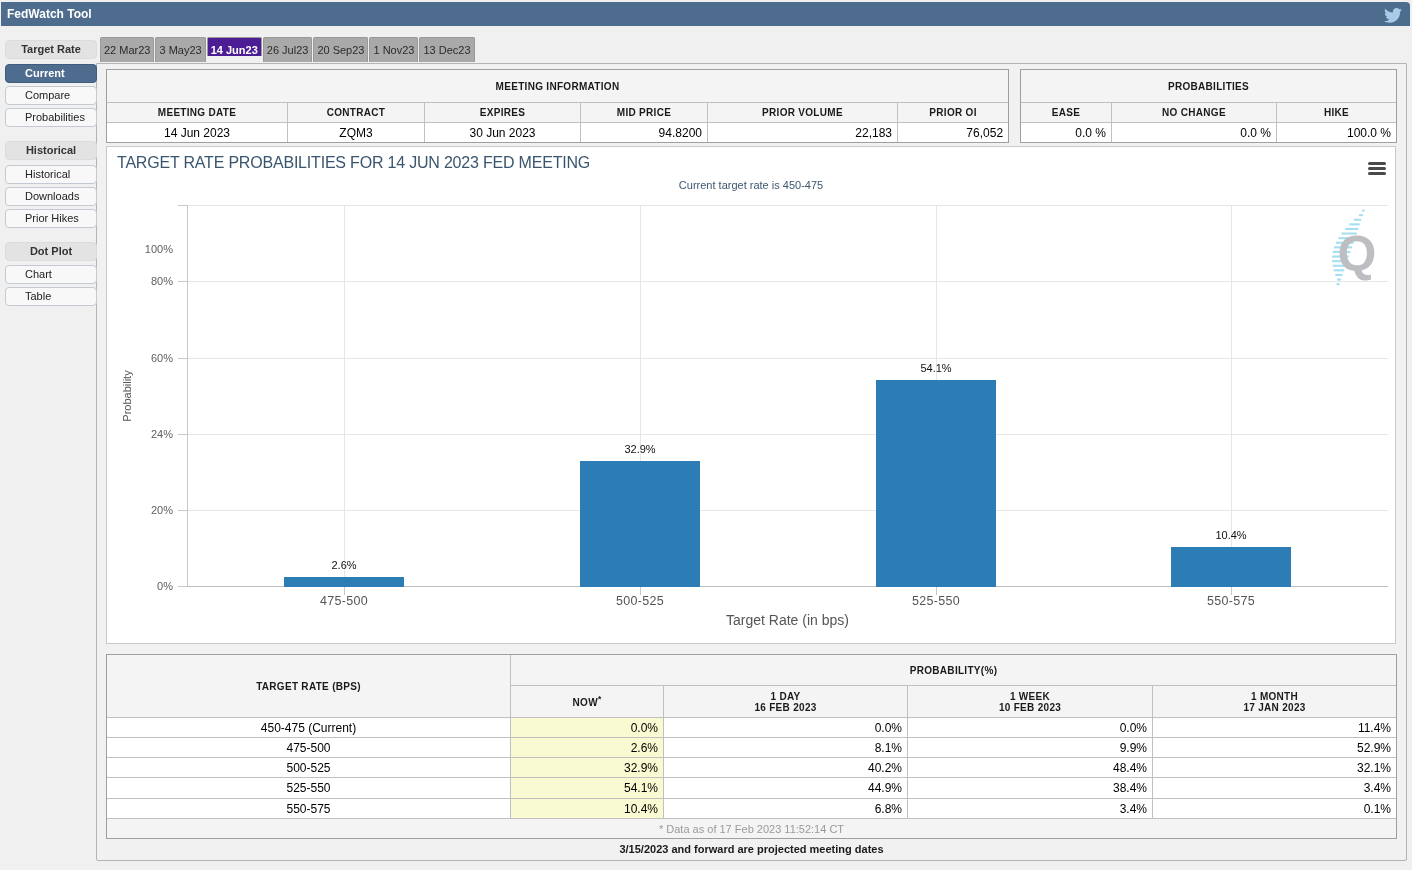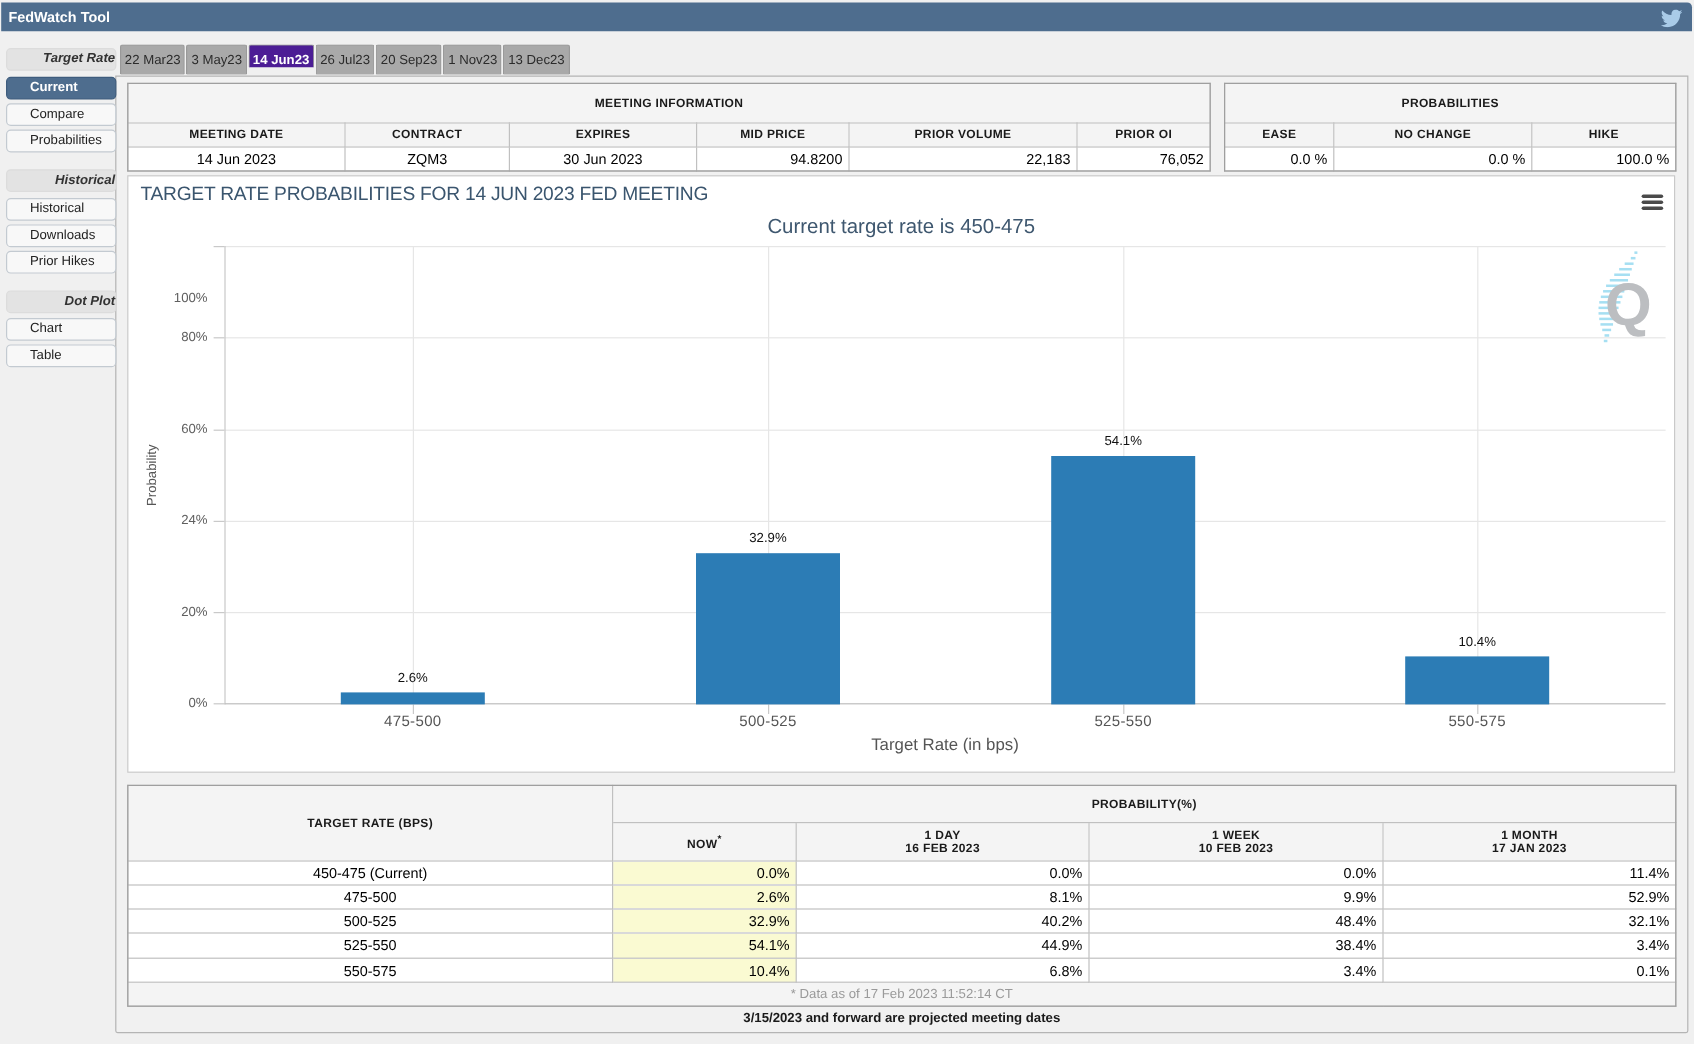--- a/index.html
+++ b/index.html
@@ -6,21 +6,21 @@
 html,body { width:1412px; height:870px; background:#f0f0f0; font-family:"Liberation Sans", sans-serif; overflow:hidden; position:relative; }
 .abs { position:absolute; }
 
 
 #topbar { left:1px; top:2px; width:1409px; height:24px; background:#4e6d8e; border-radius:0 4px 0 0; }
 #topbar .title { position:absolute; left:6px; top:5px; color:#fff; font-size:12px; font-weight:bold; }
 #topbar svg { position:absolute; right:8px; top:6px; }
 
 
 .side { left:5px; width:92px; height:19px; font-size:11px; }
-.side-hdr { background:#e3e3e3; border:1px solid #dcdcdc; border-radius:4px; font-weight:bold; text-align:right; color:#333; line-height:17px;font-style:italic; }
+.side-hdr { background:#e3e3e3; border:1px solid #dcdcdc; border-radius:4px; font-weight:bold; text-align:center; color:#333; line-height:17px; }
 .side-item { background:#f8f8f8; border:1px solid #c3cad1; border-radius:4px; color:#222; line-height:16.5px; padding-left:19px; }
 .side-item.sel { background:#4e6d8e; border-color:#3e5c7d; color:#fff; font-weight:bold; }
 
 
 #panel { left:96px; top:63px; width:1311px; height:798px; background:#f1f1f1; border:1px solid #b4b4b4; border-radius:0 0 2px 2px; }
 
 
 #tabs { left:100px; top:37px; height:26px; white-space:nowrap; }
 .tab { display:inline-block; vertical-align:top; height:25px; line-height:25px; padding:0 3px; background:#a9a9a9; border:1px solid #999; border-bottom:none; border-radius:2px 2px 0 0; margin-right:1px; font-size:11px; color:#2b2b2b; }
 .tab.active { background:#4c1d95; color:#fff; font-weight:bold; height:19px; position:relative; z-index:5; }
@@ -126,21 +126,21 @@
           <td class="valr" style="height:20px;">0.0&nbsp;%</td>
           <td class="valr">0.0&nbsp;%</td>
           <td class="valr">100.0&nbsp;%</td>
         </tr>
 </tbody>
     </table>
 </div>
 
 <div id="chart" class="abs">
   <div style="position:absolute; left:10px; top:7px; font-size:16px; letter-spacing:-0.2px; color:#3a556e;">TARGET RATE PROBABILITIES FOR 14 JUN 2023 FED MEETING</div>
-  <div style="position:absolute; left:0; top:32px; width:100%; text-align:center; font-size:17px; color:#3e576f;">Current target rate is 450-475</div>
+  <div style="position:absolute; left:0; top:32px; width:100%; text-align:center; font-size:11px; color:#3e576f;">Current target rate is 450-475</div>
 
   <div style="position:absolute; left:1261px; top:15px; width:18px; height:3px; background:#4a4a4a; border-radius:1.5px;"></div>
   <div style="position:absolute; left:1261px; top:20px; width:18px; height:3px; background:#4a4a4a; border-radius:1.5px;"></div>
   <div style="position:absolute; left:1261px; top:25px; width:18px; height:3px; background:#4a4a4a; border-radius:1.5px;"></div>
 
   <svg style="position:absolute; left:1212px; top:58px;" width="80" height="95" viewBox="0 0 80 95">
       <rect x="43.0" y="4.5" width="2.5" height="2.1" fill="#a6dff2"></rect>
       <rect x="40.0" y="9.1" width="3.9" height="2.1" fill="#a6dff2"></rect>
       <rect x="34.9" y="13.7" width="7.4" height="2.1" fill="#a6dff2"></rect>
       <rect x="30.3" y="18.3" width="10.5" height="2.1" fill="#a6dff2"></rect>

